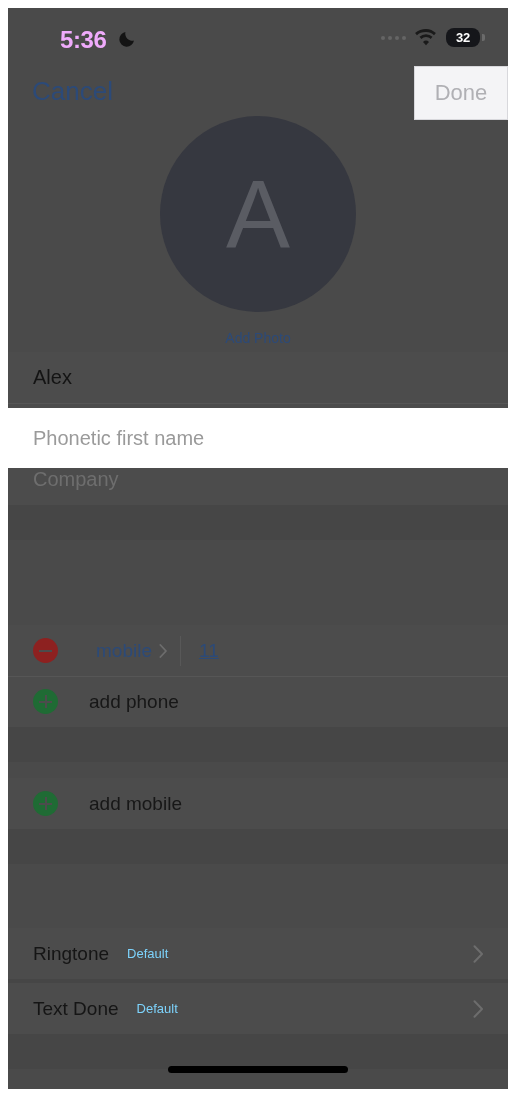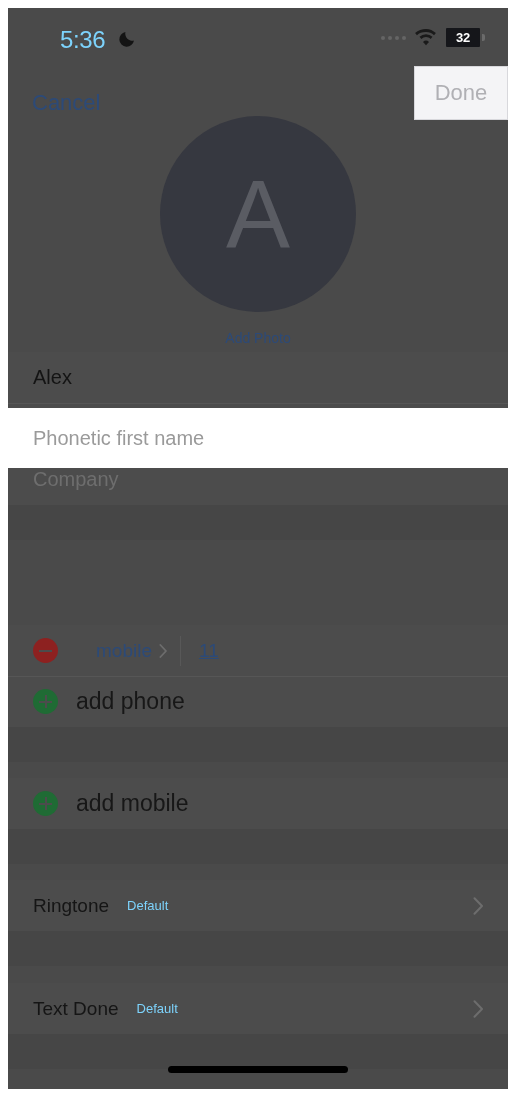--- a/index.html
+++ b/index.html
@@ -25,63 +25,63 @@
     background: #4a4a4a;
   }
 
   
   #status-bar {
     position: absolute; left: 0; top: 14px;
     width: 100%; height: 40px;
   }
   #status-time {
     position: absolute; left: 52px; top: 4px;
-    font-size: 24px; font-weight: 400;
-    color: #7dd3fc;
+    font-size: 24px; font-weight: 700;
+    color: #f0abfc;
     letter-spacing: -0.4px;
   }
   #moon-icon {
     position: absolute; left: 110px; top: 6px;
     width: 20px; height: 20px;
   }
   #status-right {
     position: absolute; right: 28px; top: 6px;
     display: flex; align-items: center; gap: 9px;
   }
   #signal-dots { display: flex; gap: 3px; align-items: center; }
   #signal-dots i {
     display: block; width: 4px; height: 4px; border-radius: 50%;
     background: #656565;
   }
   #wifi-icon { width: 22px; height: 17px; display:block; }
   #battery-icon {
     position: relative;
     width: 34px; height: 19px;
-    border-radius: 1px;
+    border-radius: 8px;
     background: #15161a;
     display: flex; align-items: center; justify-content: center;
   }
   #battery-icon::after {
     content: ""; position: absolute; right: -5px; top: 6px;
     width: 3px; height: 7px; border-radius: 0 2px 2px 0;
     background: #6b6b6b;
   }
   #battery-level {
     font-size: 13px; font-weight: 700; color: #ffffff;
     letter-spacing: -0.2px;
   }
 
   
   #nav-bar {
     position: absolute; left: 0; top: 64px;
     width: 100%; height: 54px;
   }
   #cancel-button {
-    position: absolute; left: 24px; top: 18px;
-    font-size: 22px; color: #2c4a78;
+    position: absolute; left: 24px; top: 4px;
+    font-size: 26px; color: #2c4a78;
     cursor: pointer;
   }
   #done-button {
     position: absolute; right: 30px; top: 12px;
     font-size: 22px; color: #6d6d6d;
     cursor: default;
   }
 
   
   #avatar-block {
@@ -162,21 +162,21 @@
     margin-left: 7px; width: 9px; height: 14px; display:inline-block;
     vertical-align: -1px;
   }
   .phone-divider {
     margin-left: 12px; width: 1px; height: 30px; background: #585858;
   }
   .phone-value {
     margin-left: 18px; font-size: 19px; color: #2c4a78; text-decoration: underline;
   }
   .add-text {
-    margin-left: 18px; font-size: 23px; color: #171717;
+    margin-left: 31px; font-size: 19px; color: #171717;
   }
 
   
   .spotlight {
     position: absolute;
     background: #ffffff;
     overflow: hidden;
   }
   #spotlight-phonetic {
     left: 0; top: 400px; width: 500px; height: 60px;
@@ -284,21 +284,21 @@
     <div class="list-group" style="top:770px;">
       <div class="row">
         <span class="circ-icon circ-plus">
             <span></span>
           </span>
         <span class="add-text">add mobile</span>
       </div>
       <div class="gap"></div>
     </div>
 
-    <div class="list-group" style="top:872px;text-align:right;">
+    <div class="list-group" style="top:920px;text-align:right;">
       <div class="row">
         <span class="row-label-dark">Ringtone</span>
         <span class="row-link" style="margin-left:18px;">Default</span>
         <svg class="chevron-right" viewBox="0 0 11 18">
           <path d="M1.5 1.2 9 9l-7.5 7.8" stroke="#6d6d6d" stroke-width="2" fill="none" stroke-linecap="round" stroke-linejoin="round"></path>
         </svg>
       </div>
       <div class="gap"></div>
     </div>
 

